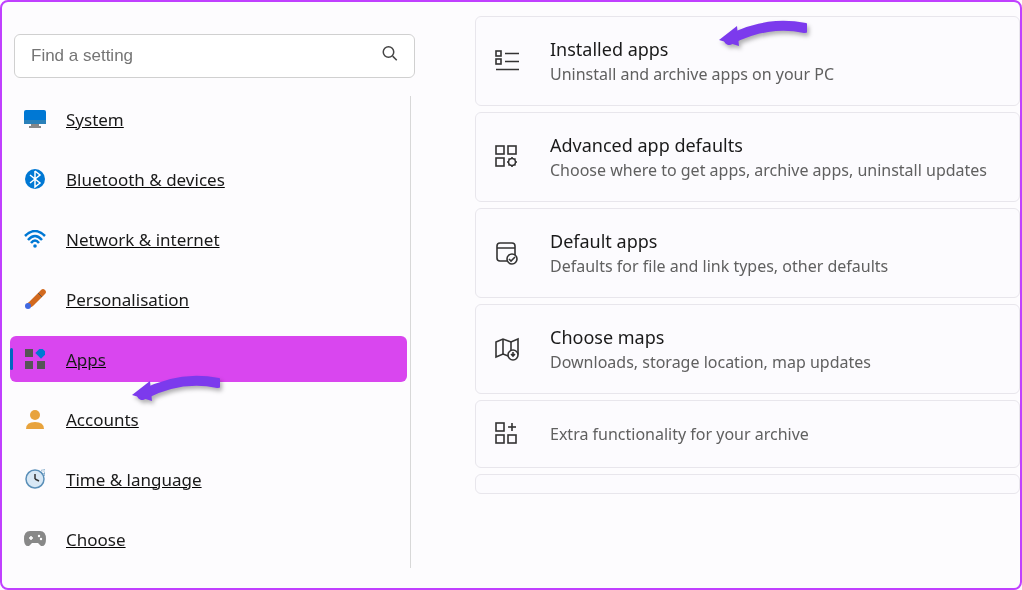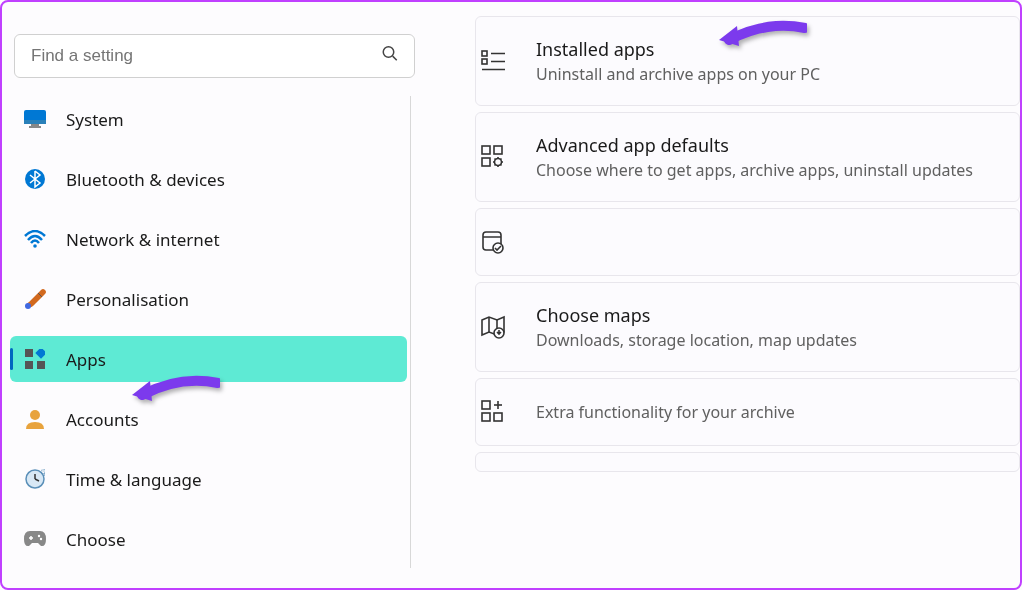--- a/index.html
+++ b/index.html
@@ -50,41 +50,42 @@
       right: 16px;
       top: 50%;
       transform: translateY(-50%);
       color: #444;
     }
     .nav-list {
       flex: 1;
       overflow: hidden;
       padding-right: 20px;
       position: relative;
+      text-decoration: underline;
     }
     .scroll-divider {
       position: absolute;
       right: 16px;
       top: 0;
       bottom: 20px;
       width: 1px;
       background: #d8d8d8;
     }
     .nav-item {
       display: flex;
       align-items: center;
       height: 46px;
       border-radius: 6px;
       padding: 0 14px;
       margin-bottom: 14px;
       position: relative;
       cursor: pointer;
     }
     .nav-item.selected {
-      background: #5eead4;
+      background: #d946ef;
       align-items: center;
     }
     .nav-item.selected::before {
       content: "";
       position: absolute;
       left: 0;
       top: 12px;
       bottom: 12px;
       width: 3px;
       background: #0067c0;
@@ -104,21 +105,21 @@
     }
     .content {
       flex: 1;
       padding: 14px 0 0 38px;
       overflow: hidden;
     }
     .card {
       background: #fcfbfe;
       border: 1px solid #e8e6ec;
       border-radius: 6px;
-      padding: 20px 4px;
+      padding: 20px 18px;
       margin-bottom: 6px;
       display: flex;
       align-items: center;
       cursor: pointer;
       position: relative;
     }
     .card-icon {
       width: 26px;
       height: 26px;
       margin-right: 30px;
@@ -295,20 +296,24 @@
 
     <div class="card">
       <span class="card-icon">
         <svg width="24" height="24" viewBox="0 0 24 24" fill="none" stroke="currentColor" stroke-width="1.6">
             <rect x="2" y="2" width="18" height="18" rx="3"></rect>
             <line x1="2" y1="7" x2="20" y2="7"></line>
             <circle cx="17" cy="18" r="5" fill="#fcfbfe"></circle>
             <path d="M14 18 l2 2 l4-4"></path>
           </svg>
       </span>
+      <div class="card-text">
+        <div class="card-title">Default apps</div>
+        <div class="card-sub">Defaults for file and link types, other defaults</div>
+      </div>
     </div>
 
     <div class="card">
       <span class="card-icon">
         <svg width="26" height="24" viewBox="0 0 26 24" fill="none" stroke="currentColor" stroke-width="1.6">
             <path d="M2 5 L9 2 L17 5 L24 2 V17 L17 20 L9 17 L2 20 Z"></path>
             <line x1="9" y1="2" x2="9" y2="17"></line>
             <line x1="17" y1="5" x2="17" y2="20"></line>
             <circle cx="19" cy="18" r="5" fill="#fcfbfe"></circle>
             <path d="M19 15 v4 M17 17 l2 2 l2-2"></path>

